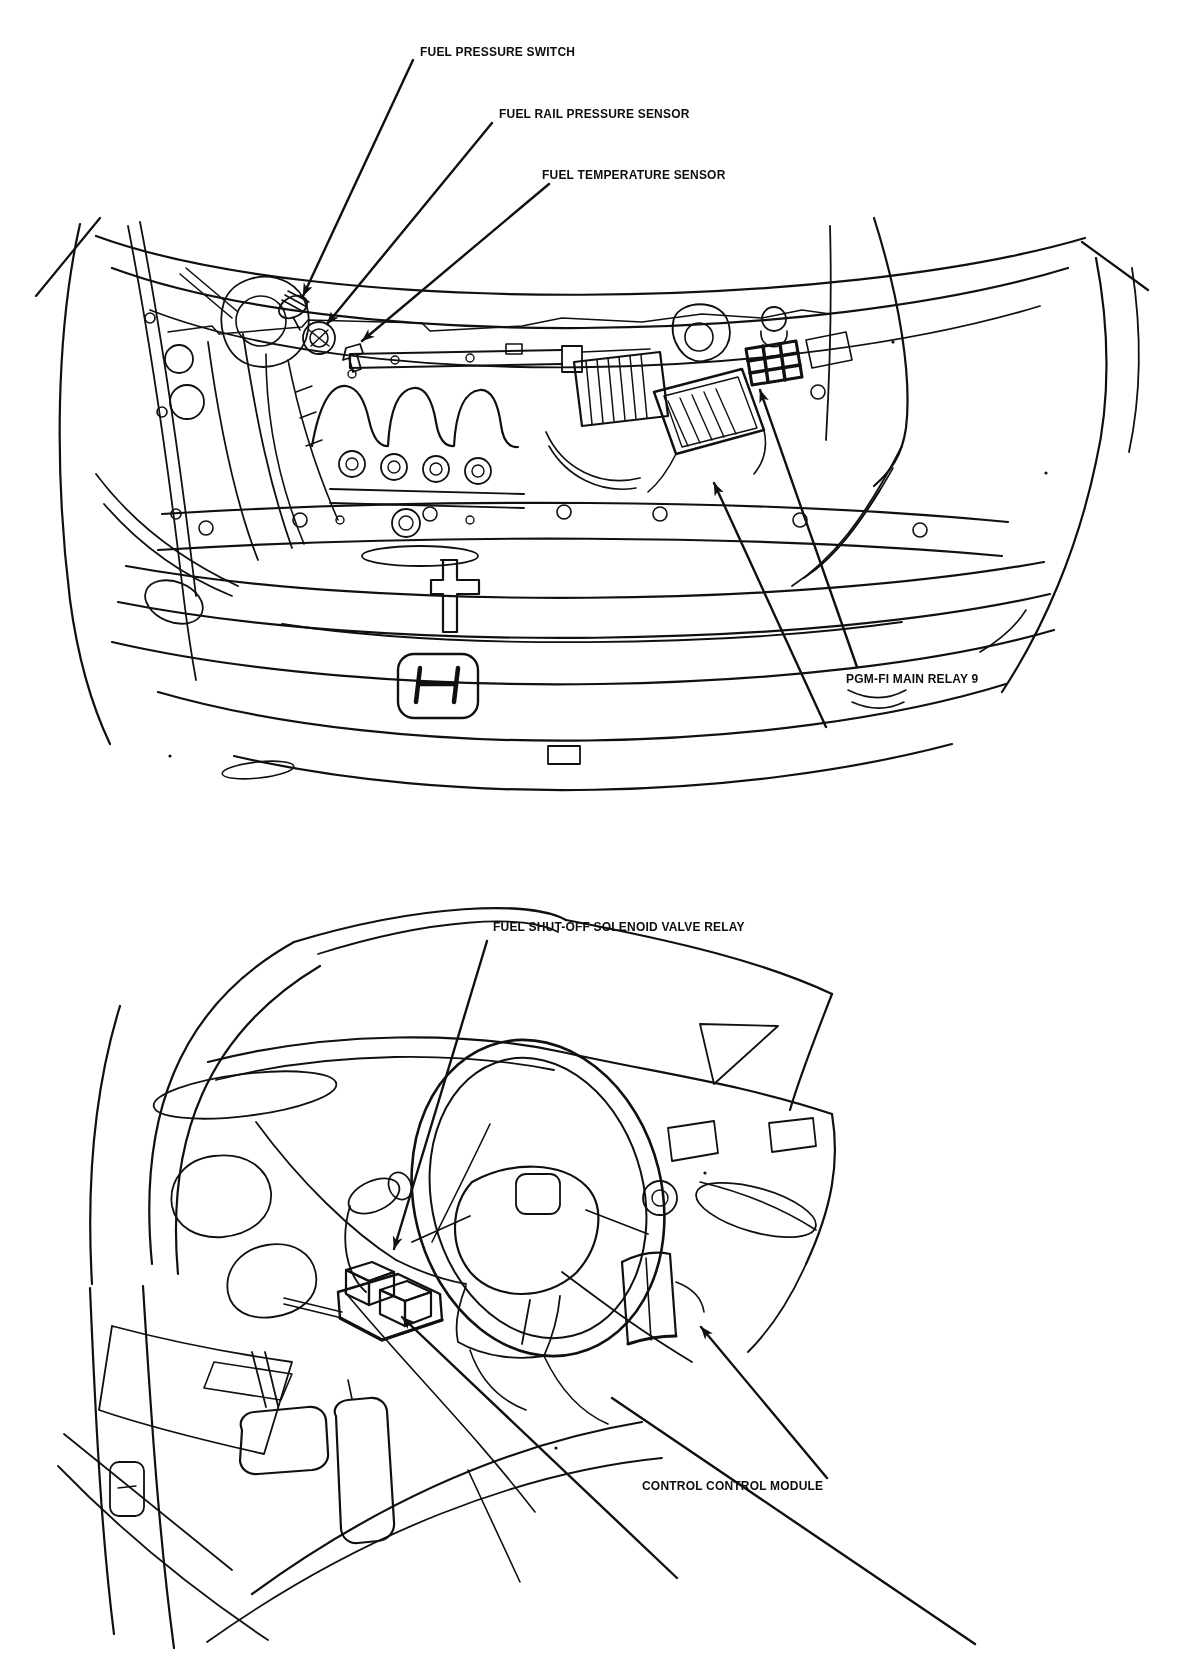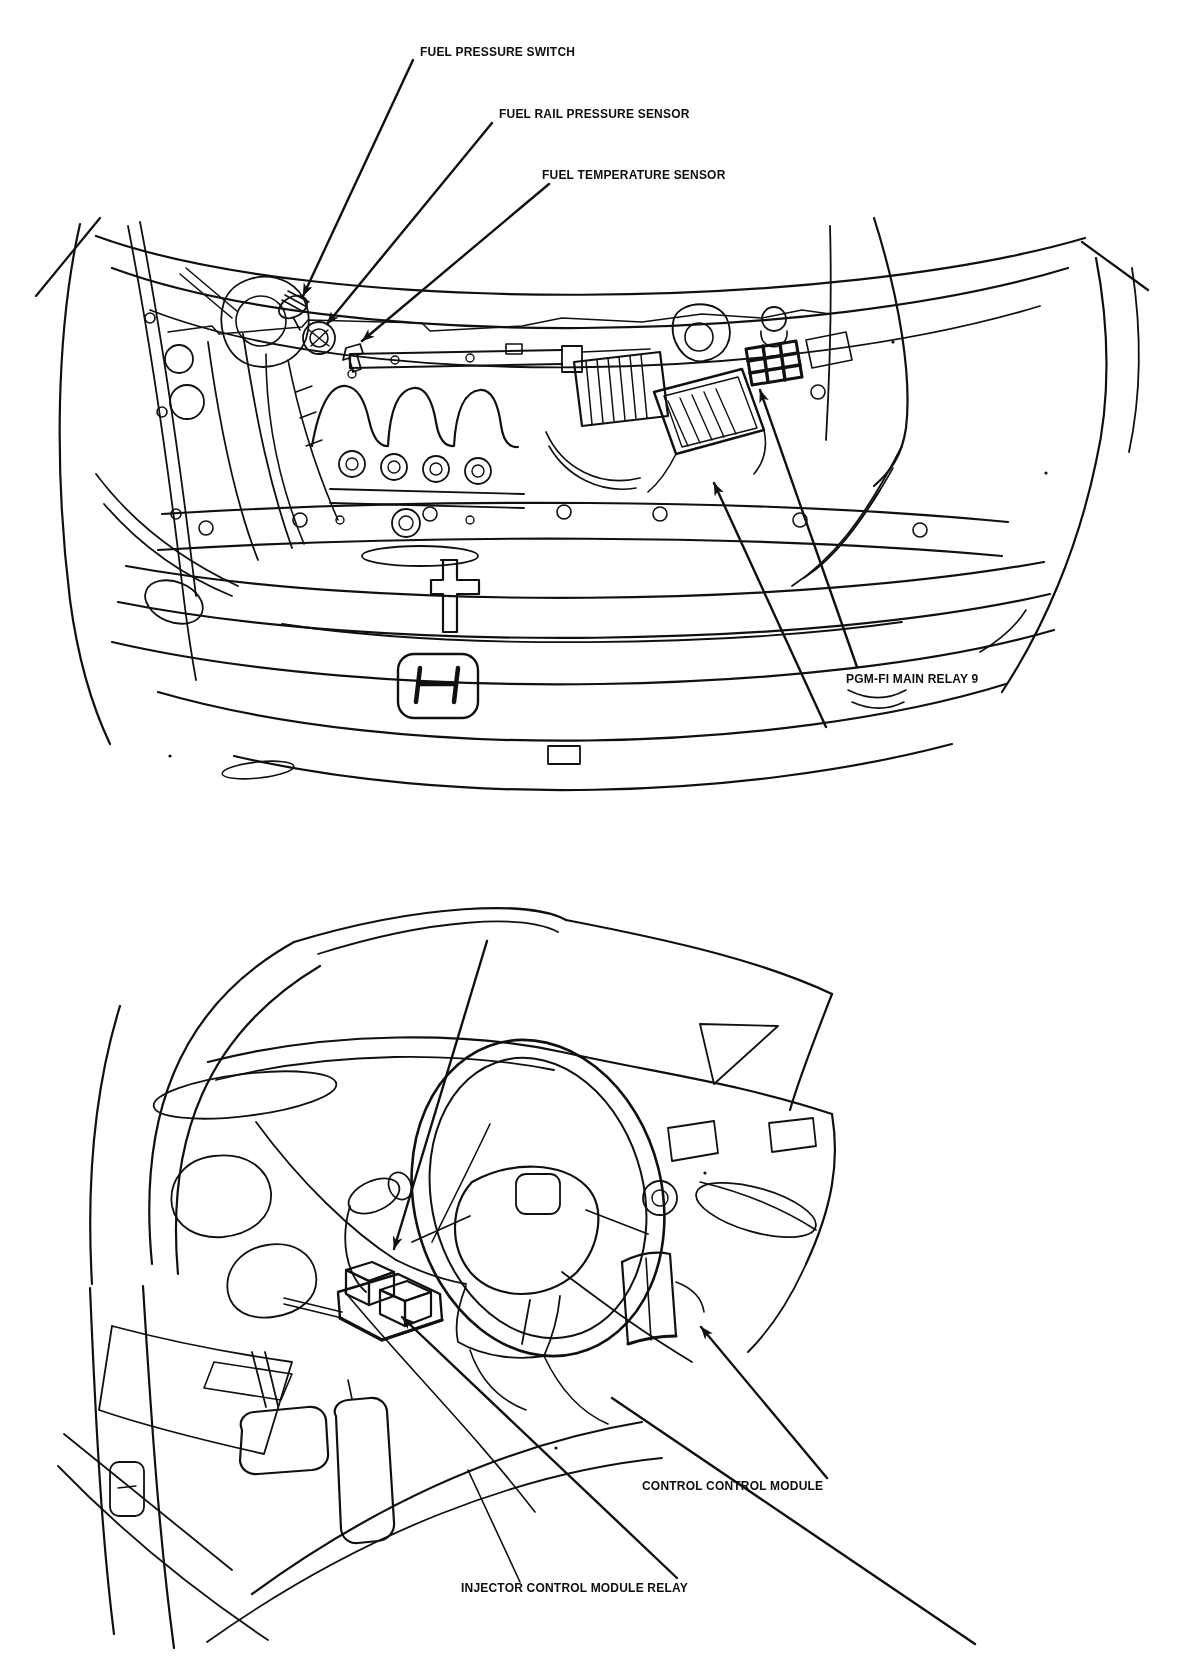--- a/index.html
+++ b/index.html
@@ -288,17 +288,17 @@
 
   <div class="lbl" style="left:420px; top:42px;">FUEL PRESSURE SWITCH</div>
 
   <div class="lbl" style="left:499px; top:104px;">FUEL RAIL PRESSURE SENSOR</div>
 
   <div class="lbl" style="left:536px; top:165px;margin-left:6px;">FUEL TEMPERATURE SENSOR</div>
 
   <div class="lbl" style="left:846px; top:669px;">PGM-FI MAIN RELAY 9</div>
 
 
+  <div class="lbl" style="left:493px; top:917px;">FUEL SHUT-OFF SOLENOID VALVE RELAY</div>
 
   <div class="lbl" style="left:642px; top:1476px;">CONTROL CONTROL MODULE</div>
 
-  <div class="lbl" style="left:461px; top:1578px;">INJECTOR CONTROL MODULE RELAY</div>
 </div>
 
 </body></html>

